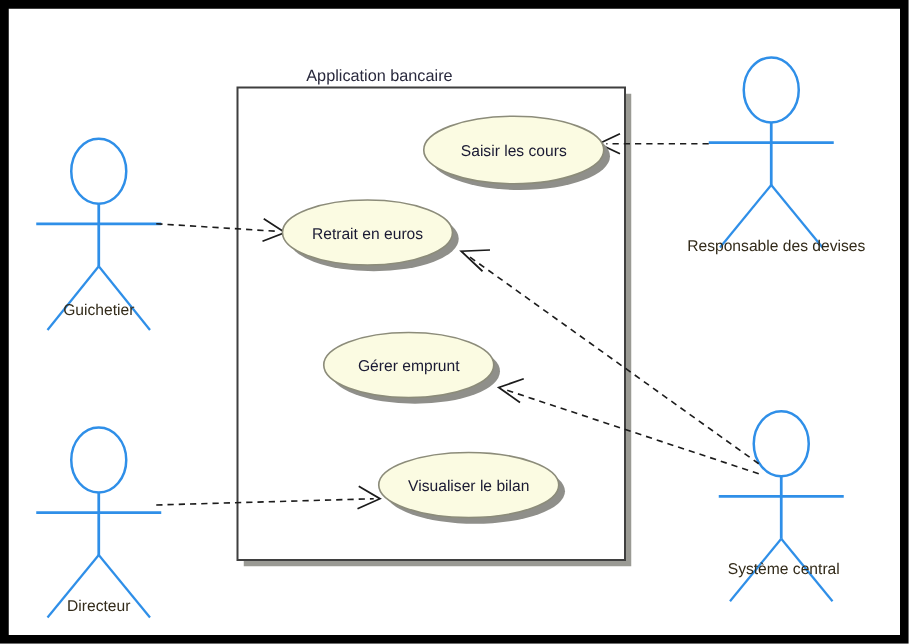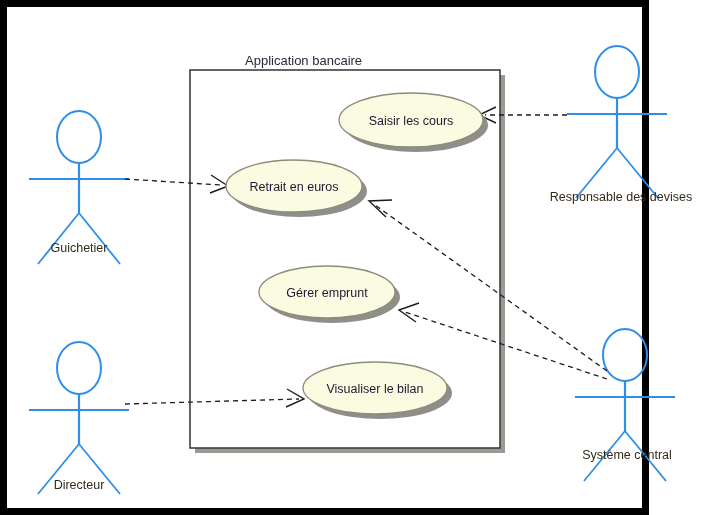--- a/index.html
+++ b/index.html
@@ -8,21 +8,21 @@
     background: #ffffff;
   }
   body {
     width: 727px;
     height: 515px;
     font-family: "Liberation Sans", sans-serif;
     overflow: hidden;
   }
   #canvas-frame {
     position: relative;
-    width: 649px;
+    width: 727px;
     height: 515px;
     box-sizing: border-box;
     border: 7px solid #000000;
     background: #ffffff;
   }
   #diagram-svg {
     display: block;
     width: 713px;
     height: 501px;
   }

